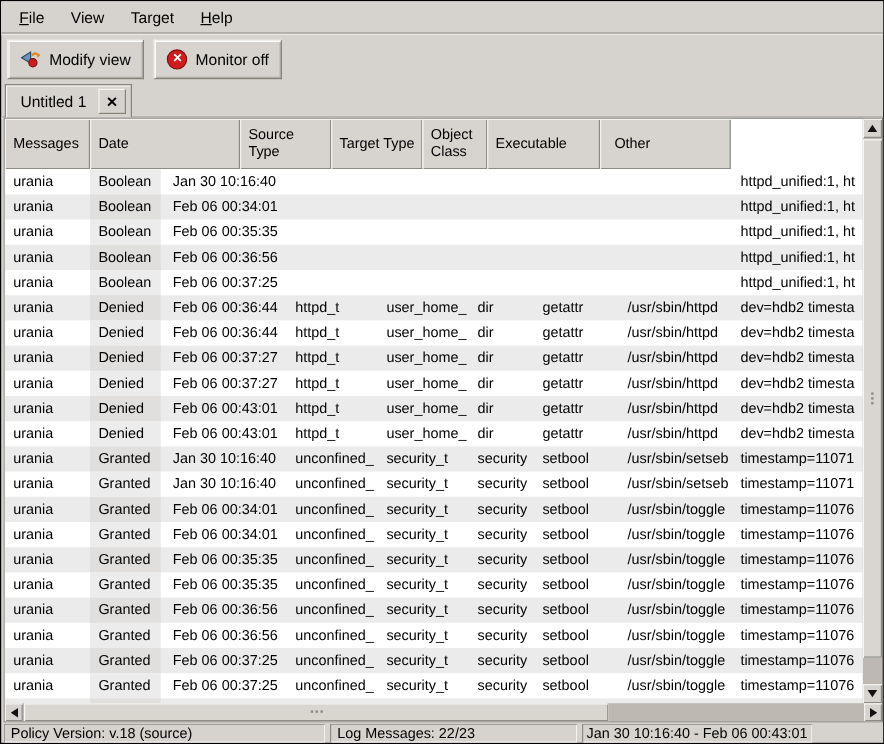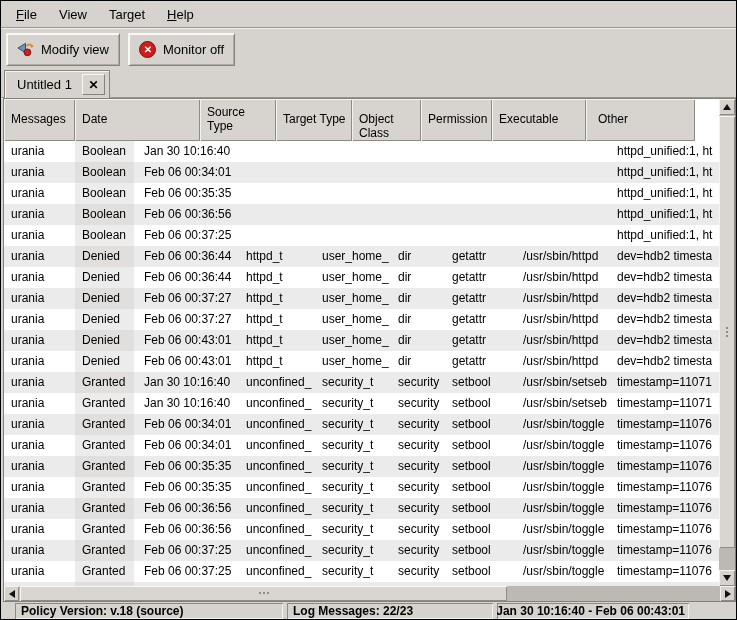--- a/index.html
+++ b/index.html
@@ -57,22 +57,22 @@
   .tri-right{border-top:4px solid transparent;border-bottom:4px solid transparent;border-left:6px solid #111;}
   .vthumb{position:absolute;left:0;top:17px;width:16px;height:432px;background:#d9d6d0;
     box-shadow:inset 1px 1px 0 #f6f5f2, inset -1px -1px 0 #8e8b86;}
   .hthumb{position:absolute;left:16px;top:0;width:487px;height:15px;background:#d9d6d0;
     box-shadow:inset 1px 1px 0 #f6f5f2, inset -1px -1px 0 #8e8b86;}
   .grip-v{position:absolute;left:7px;top:calc(50% - 5px);width:2px;height:2px;background:#8e8b86;
     box-shadow:0 4px 0 #8e8b86, 0 8px 0 #8e8b86;}
   .grip-h{position:absolute;top:6px;left:calc(50% - 5px);width:2px;height:2px;background:#8e8b86;
     box-shadow:4px 0 0 #8e8b86, 8px 0 0 #8e8b86;}
   
-  .statusbar{position:absolute;left:12px;top:602px;width:678px;height:16px;display:flex;gap:4px;
-    padding:0 2px;box-sizing:border-box;font-weight:bold;}
+  .statusbar{position:absolute;left:0;top:602px;width:678px;height:16px;display:flex;gap:4px;
+    padding:0 2px;box-sizing:border-box;}
   .sbox{box-shadow:inset 1px 1px 0 #8e8b86, inset -1px -1px 0 #f4f2ef;font-size:12px;display:flex;
     align-items:center;padding:0 6px;height:16px;box-sizing:border-box;white-space:nowrap;overflow:hidden;}
   .sbox.left{width:268px;}
   .sbox.mid{width:206px;}
   .sbox.right{flex:1;justify-content:flex-end;padding-right:4px;}
 </style>
 </head>
 <body>
 
 <div id="window">
@@ -121,25 +121,22 @@
         </div>
         <div class="hcell c2" style="width: 125px;">
           <span>Date</span>
         </div>
         <div class="hcell c3" style="width: 76px;">
           <span>Source Type</span>
         </div>
         <div class="hcell c4" style="width: 76px;">
           <span>Target Type</span>
         </div>
-        <div class="hcell c5" style="width: 69px; align-items: flex-end;">
+        <div class="hcell c5" style="width: 54px;">
           <span>Object Class</span>
-        </div>
-        <div class="hcell c6" style="width: 71px;">
-          <span>Permission</span>
         </div>
         <div class="hcell c7" style="width: 94px;">
           <span>Executable</span>
         </div>
         <div class="hcell c8" style="width: 109px; padding-left: 12px;">
           <span>Other</span>
         </div>
       </div>
     <div class="tbody" id="tbody">
         <div class="trow">

